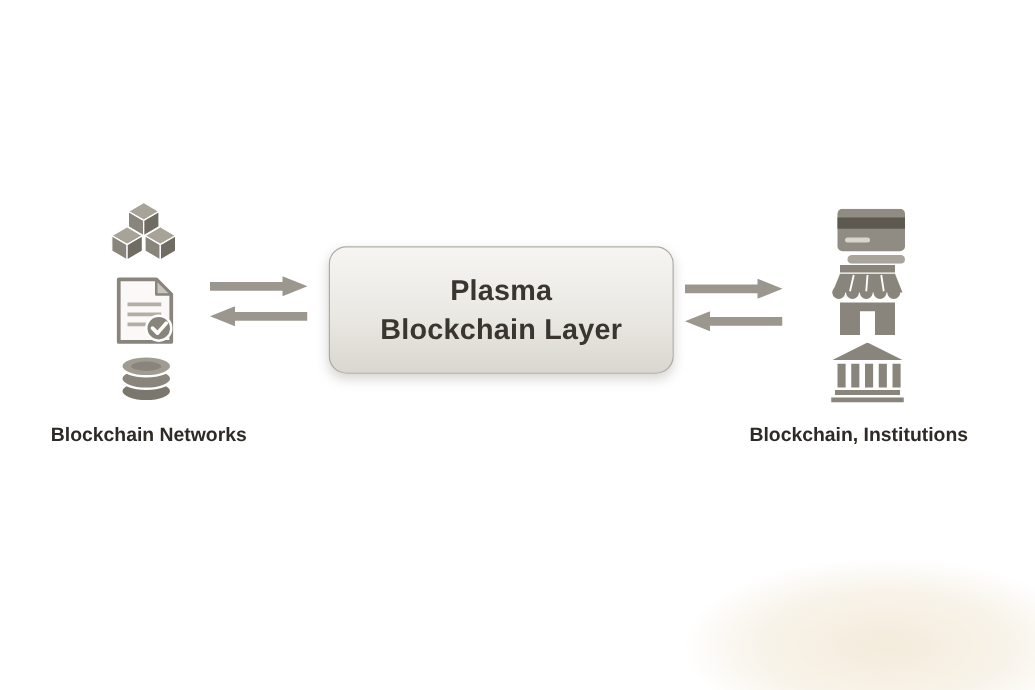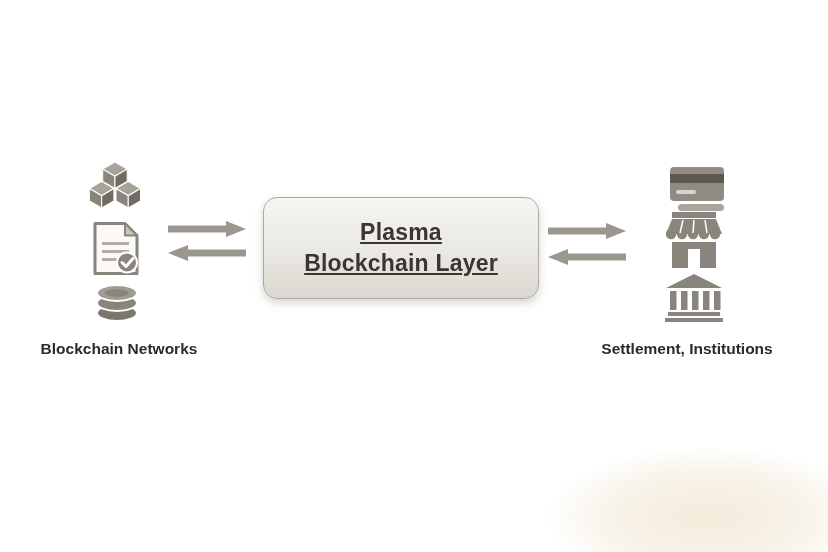--- a/index.html
+++ b/index.html
@@ -43,21 +43,20 @@
     align-items: center;
     justify-content: center;
     text-align: center;
   }
   .center-box .title-line {
     font-size: 23px;
     font-weight: 700;
     color: #3a352f;
     line-height: 31px;
     letter-spacing: 0.2px;
-    text-decoration: underline;
   }
 
   
   .group-label {
     font-size: 15.5px;
     font-weight: 700;
     color: #2e2a25;
     text-align: center;
     line-height: 22px;
   }
@@ -182,16 +181,16 @@
       <rect x="17" y="17" width="6.5" height="19" fill="#8a857c"></rect>
       <rect x="28" y="17" width="6.5" height="19" fill="#8a857c"></rect>
       <rect x="39" y="17" width="6.5" height="19" fill="#8a857c"></rect>
       <rect x="50" y="17" width="6.5" height="19" fill="#8a857c"></rect>
       <rect x="4" y="38" width="52" height="4" fill="#8a857c"></rect>
       <rect x="1" y="44" width="58" height="4" fill="#8a857c"></rect>
     </svg>
   </div>
 
   <div class="abs group-label" style="left:577px; top:338px; width:220px;">
-    <div>Settlement, Institutions</div>
+    <div>Blockchain, Institutions</div>
   </div>
 
 </div>
 
 </body></html>

